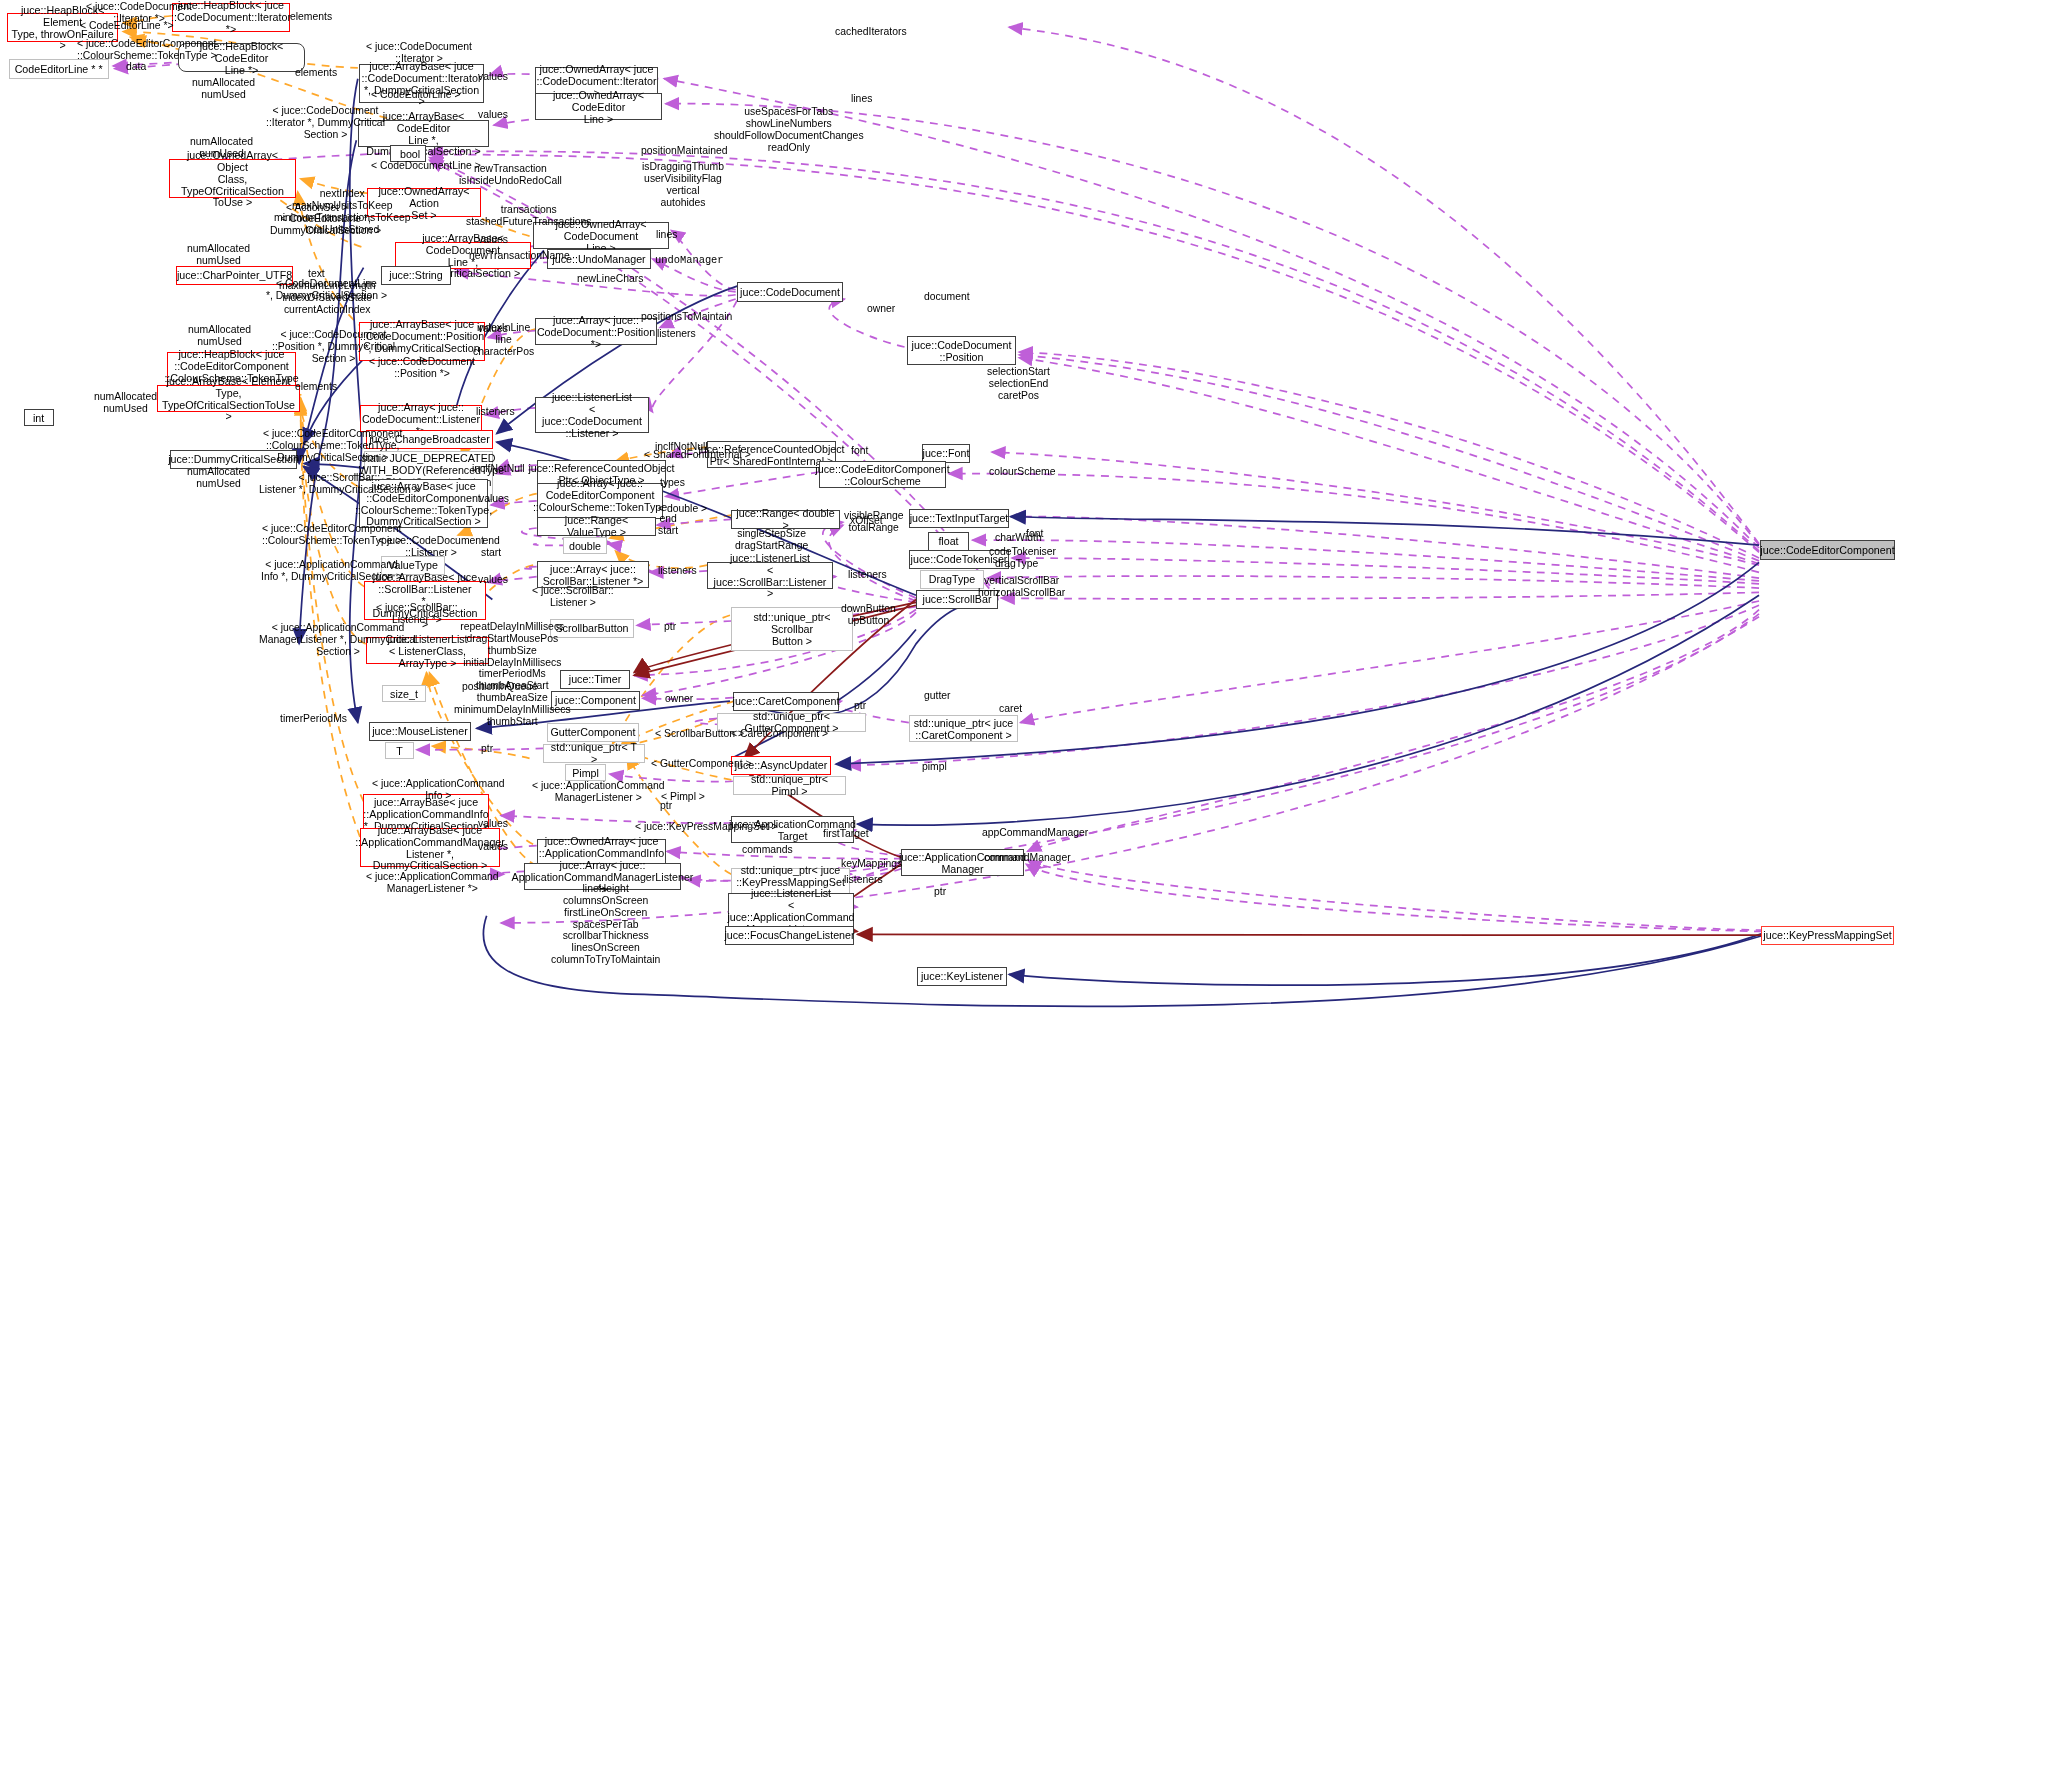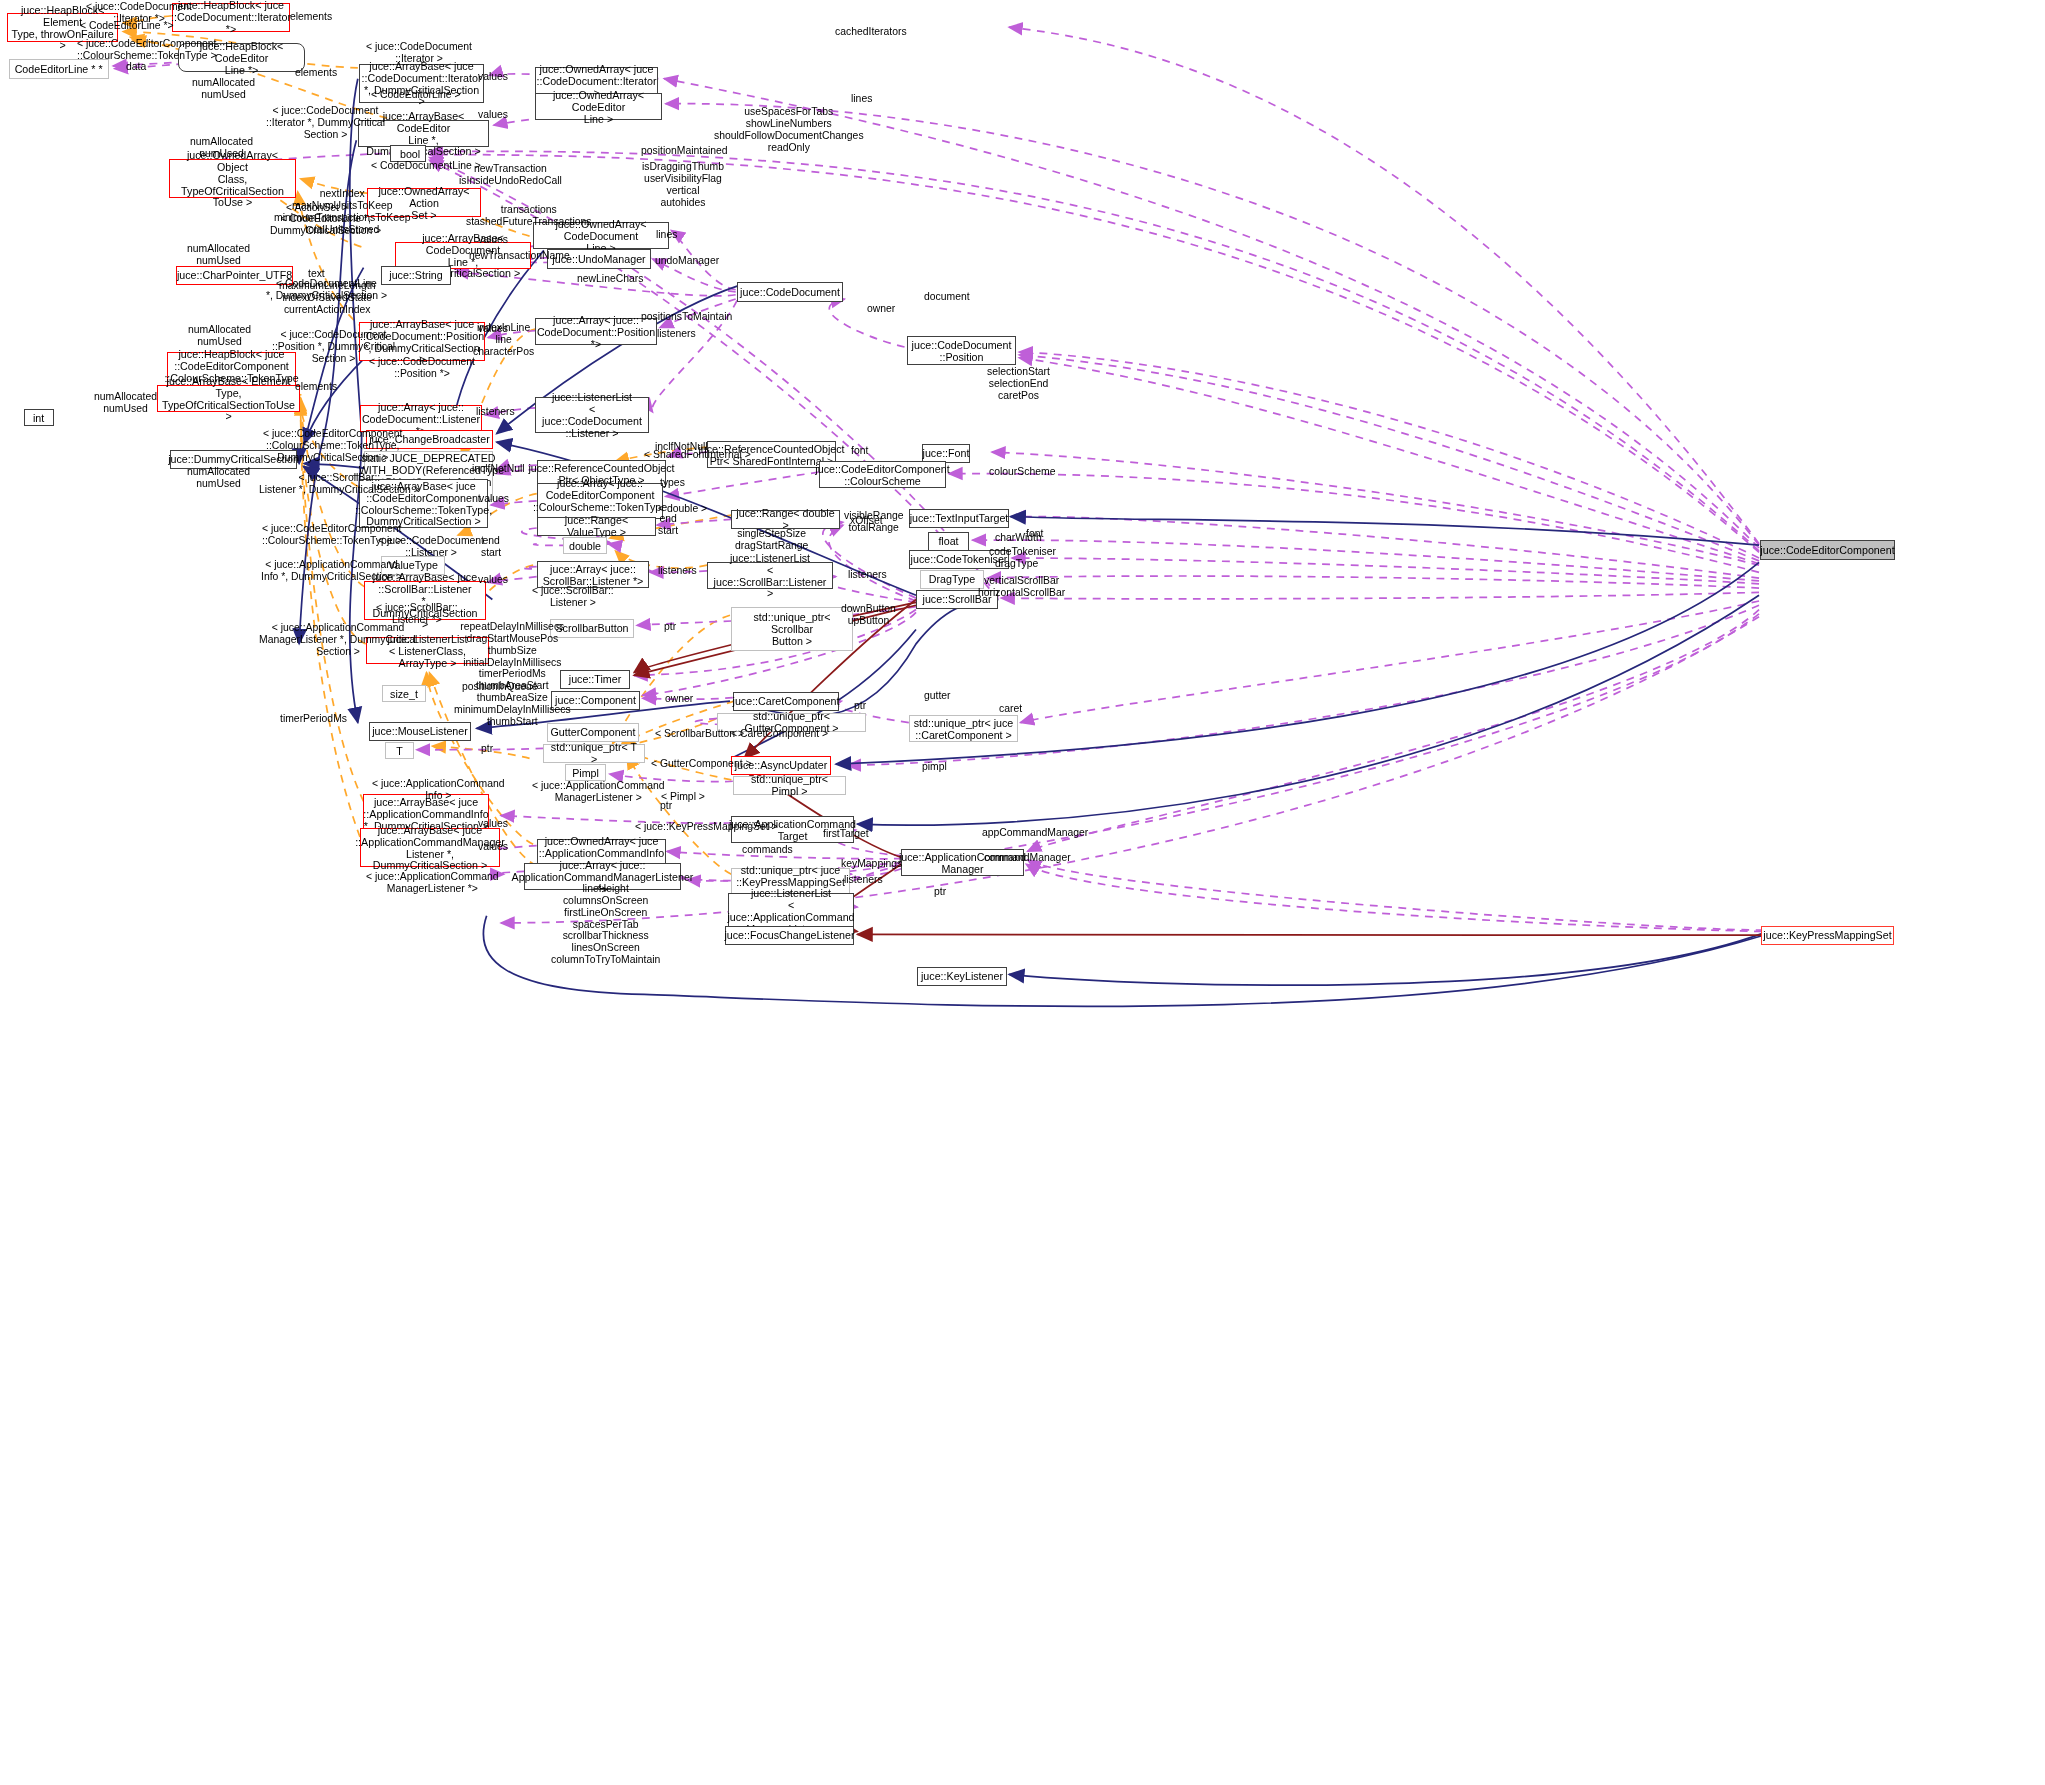--- a/index.html
+++ b/index.html
@@ -344,21 +344,21 @@
 minimumTransactionsToKeep
 totalUnitsStored</div>
       <div class="elabel" style="left: 466px; top: 204px;">transactions
 stashedFutureTransactions</div>
       <div class="elabel" style="left: 270px; top: 213px;">&lt; CodeEditorLine *,
 DummyCriticalSection &gt;</div>
       <div class="elabel" style="left: 656px; top: 229px;">lines</div>
       <div class="elabel" style="left: 478px; top: 234px;">values</div>
       <div class="elabel" style="left: 187px; top: 243px;">numAllocated
 numUsed</div>
-      <div class="elabel" style="left: 655px; top: 255px;">undoManager</div>
+      <div class="elabel" style="left: 655px; top: 255px; font-family: Liberation Mono, monospace;">undoManager</div>
       <div class="elabel" style="left: 469px; top: 250px;">newTransactionName</div>
       <div class="elabel" style="left: 924px; top: 291px;">document</div>
       <div class="elabel" style="left: 308px; top: 268px;">text</div>
       <div class="elabel" style="left: 577px; top: 273px;">newLineChars</div>
       <div class="elabel" style="left: 266px; top: 278px;">&lt; CodeDocumentLine
 *, DummyCriticalSection &gt;</div>
       <div class="elabel" style="left: 279px; top: 280px;">maximumLineLength
 indexOfSavedState
 currentActionIndex</div>
       <div class="elabel" style="left: 867px; top: 303px;">owner</div>

